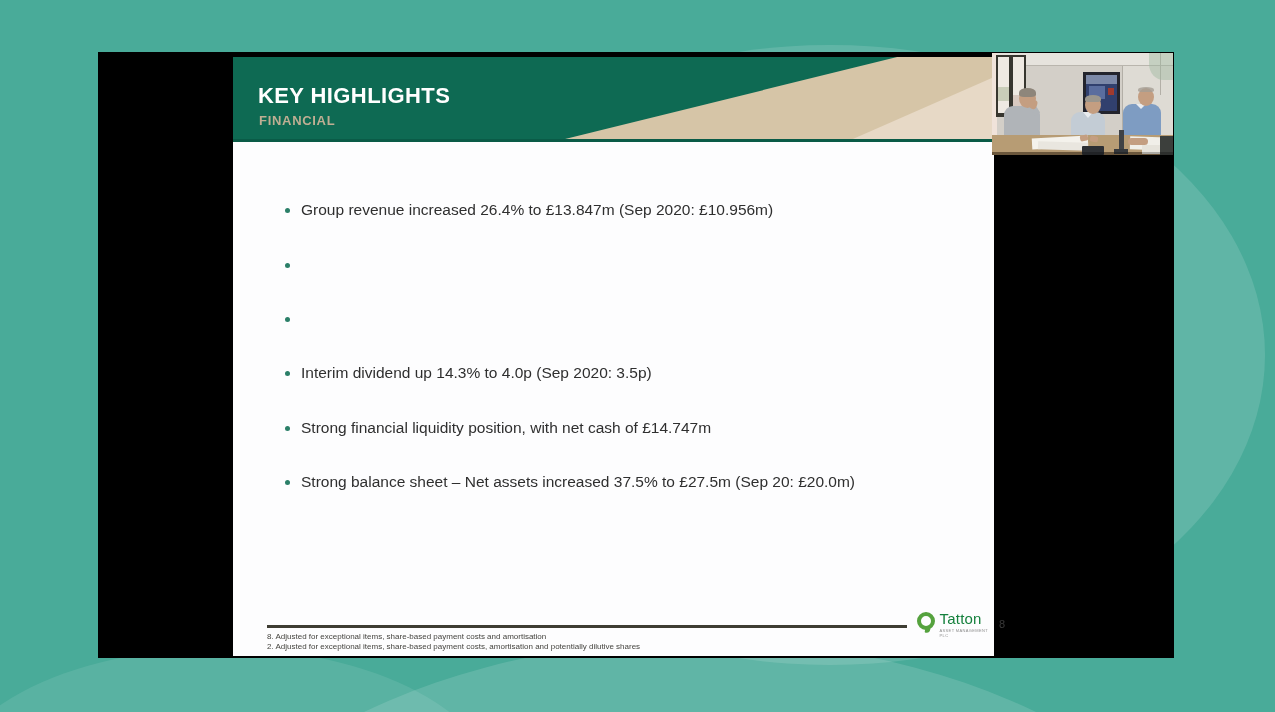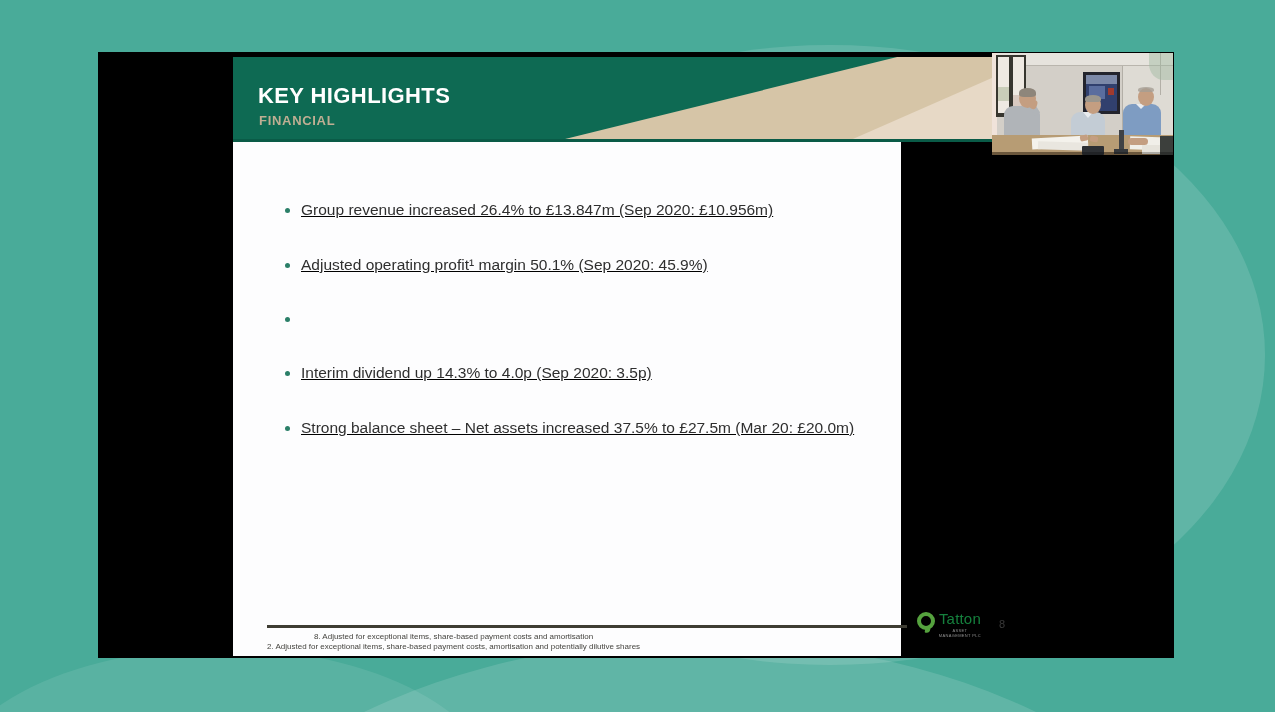--- a/index.html
+++ b/index.html
@@ -9,31 +9,31 @@
   
   .bg-ellipse { position:absolute; border-radius:50%; background:rgba(255,255,255,0.13); }
   .bg-ellipse-main   { left:395px;  top:45px;  width:870px;  height:620px; }
   .bg-ellipse-bottom { left:140px;  top:640px; width:1120px; height:720px; }
   .bg-ellipse-corner { left:-60px;  top:648px; width:560px;  height:300px; background:rgba(255,255,255,0.09); }
 
   
   .player { position:absolute; left:98px; top:52px; width:1076px; height:606px; background:#000; }
 
   
-  .slide { position:absolute; left:135px; top:5px; width:668px; height:599px; background:#fdfdfe;text-align:center; }
+  .slide { position:absolute; left:135px; top:5px; width:761px; height:599px; background:#fdfdfe; }
 
   .slide-header { position:absolute; left:0; top:0; width:804px; height:85px; background:#0e6a53; }
   .wedge { position:absolute; left:0; top:0; width:100%; height:100%; }
   .wedge-dark  { background:#d6c5a7; clip-path:polygon(41.3% 96.5%, 82.6% 0%, 100% 0%, 100% 96.5%); }
   .wedge-light { background:#e7d9c6; clip-path:polygon(77.1% 96.5%, 100% 1.5%, 100% 96.5%); }
   .header-rule { position:absolute; left:0; bottom:0; width:100%; height:3px; background:#0a5b47; }
   .slide-title { position:absolute; left:25px; top:26px; font-size:22px; font-weight:bold; color:#ffffff; letter-spacing:0.4px; }
   .slide-subtitle { position:absolute; left:26px; top:56px; font-size:13px; font-weight:bold; color:#bfae93; letter-spacing:0.7px; }
 
-  .bullets { position:absolute; left:52px; top:126px; right:38px; list-style:none;text-decoration:underline; }
+  .bullets { position:absolute; left:52px; top:126px; right:38px; list-style:none; }
   .bullets li { height:54.4px; display:flex; align-items:center; }
   .bullet-dot { flex:0 0 auto; width:5px; height:5px; border-radius:50%; background:#2b7f68; margin-right:11px; margin-top:1px; }
   .bullet-text { font-size:15.5px; color:#2f2f2f; white-space:nowrap; }
 
   .footer-rule { position:absolute; left:34px; top:568px; width:640px; height:3px; background:#3e3d33; }
   .footnotes { position:absolute; left:34px; top:575px; font-size:8px; line-height:9.5px; color:#45443f; }
 
   .logo { position:absolute; left:684px; top:553px; display:flex; align-items:flex-start; }
   .logo-icon { position:relative; width:20px; height:20px; margin-right:4px; margin-top:2px; }
   .logo-ring { position:absolute; left:0; top:0; width:18px; height:18px; border:4px solid #55a23e; border-radius:50%; }
@@ -117,32 +117,35 @@
       <div class="slide-subtitle">FINANCIAL</div>
     </div>
 
     <ul class="bullets">
       <li>
         <span class="bullet-dot"></span>
         <span class="bullet-text">Group revenue increased 26.4% to £13.847m (Sep 2020: £10.956m)</span>
       </li>
       <li>
         <span class="bullet-dot"></span>
-        <span class="bullet-text">Adjusted operating profit¹ margin 50.1% (Sep 2020: 45.9%)</span>
       </li>
       <li>
         <span class="bullet-dot"></span>
       </li>
       <li>
         <span class="bullet-dot"></span>
         <span class="bullet-text">Interim dividend up 14.3% to 4.0p (Sep 2020: 3.5p)</span>
       </li>
       <li>
         <span class="bullet-dot"></span>
-        <span class="bullet-text">Strong balance sheet – Net assets increased 37.5% to £27.5m (Mar 20: £20.0m)</span>
+        <span class="bullet-text">Strong financial liquidity position, with net cash of £14.747m</span>
+      </li>
+      <li>
+        <span class="bullet-dot"></span>
+        <span class="bullet-text">Strong balance sheet – Net assets increased 37.5% to £27.5m (Sep 20: £20.0m)</span>
       </li>
     </ul>
 
     <div class="footer-rule"></div>
     <div class="footnotes">
       <div>8. Adjusted for exceptional items, share-based payment costs and amortisation</div>
       <div>2. Adjusted for exceptional items, share-based payment costs, amortisation and potentially dilutive shares</div>
     </div>
 
     <div class="logo">

